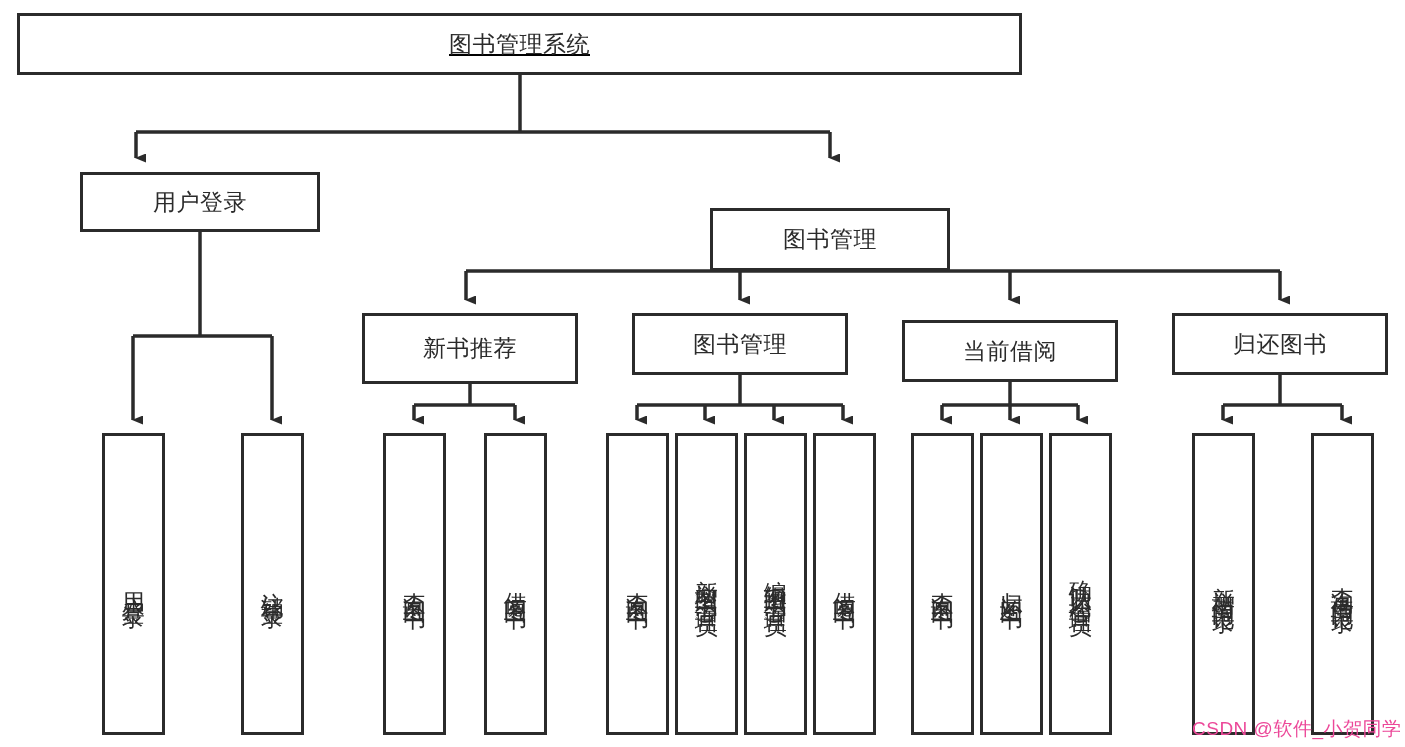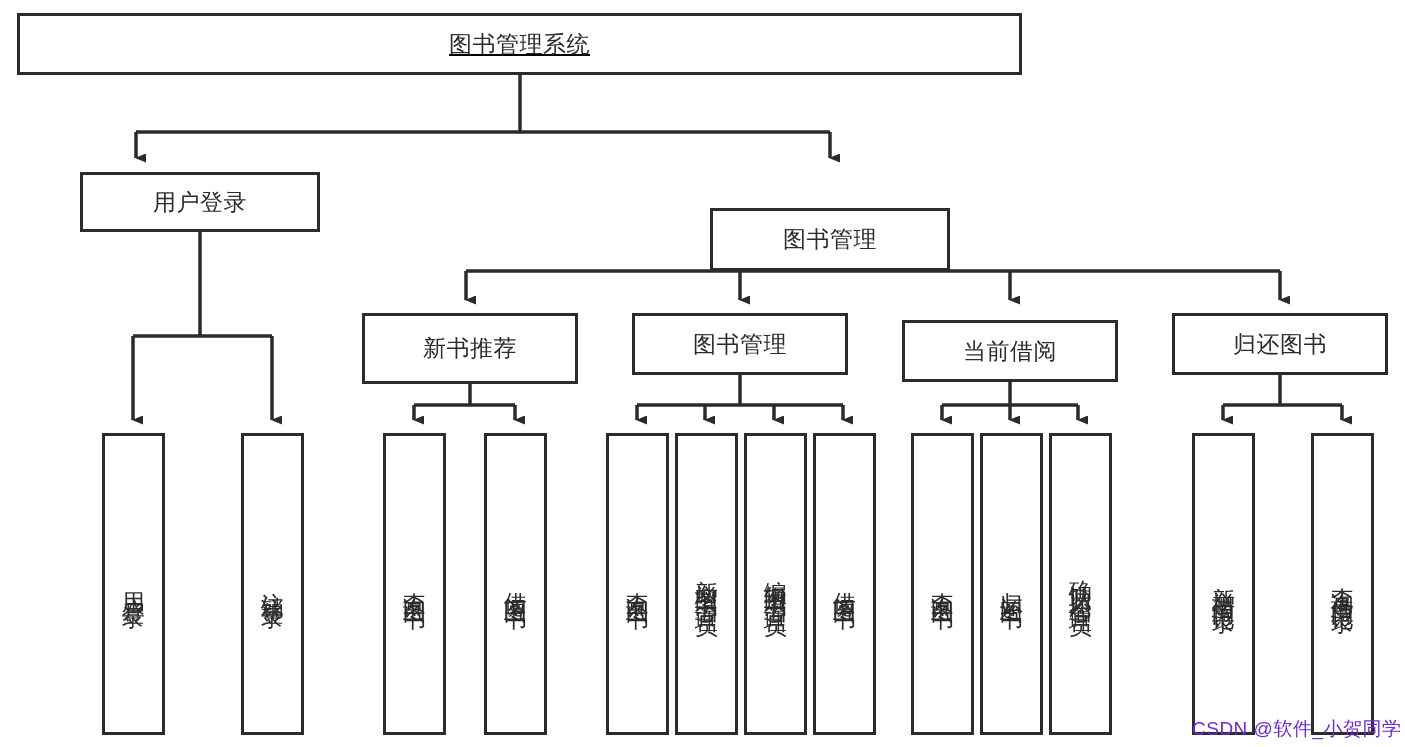--- a/index.html
+++ b/index.html
@@ -49,21 +49,21 @@
   }
   .node.vertical .node-label {
     writing-mode: vertical-rl;
     text-orientation: upright;
     letter-spacing: 5px;
     font-size: 23px;
     white-space: nowrap;
   }
   .watermark {
     position: absolute;
-    color: #6d28d9;
+    color: #ec4899;
     font-size: 19px;
     white-space: nowrap;
     z-index: 5;
     letter-spacing: 0.5px;
   }
 </style>
 </head>
 <body>
 
 <div id="diagram-root">

